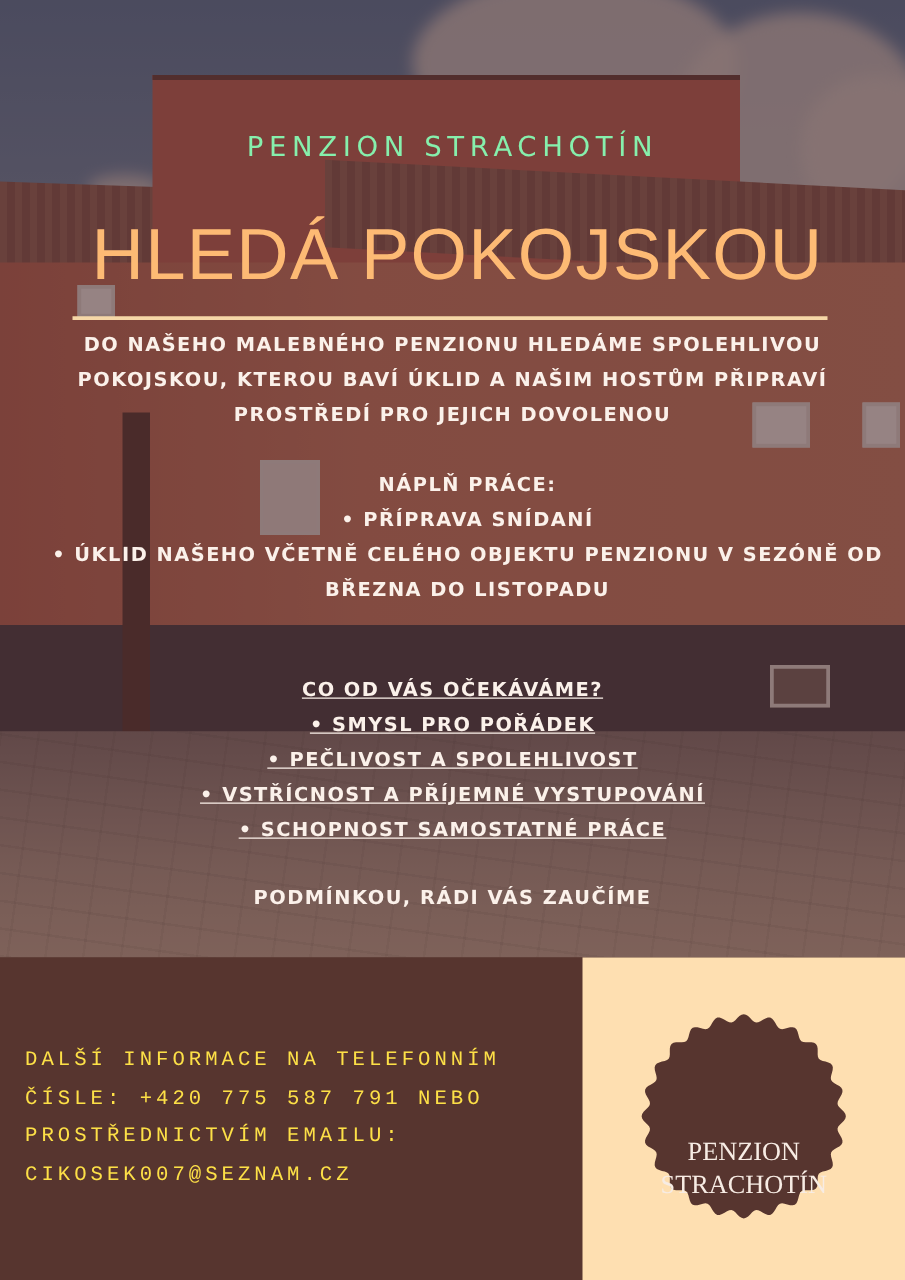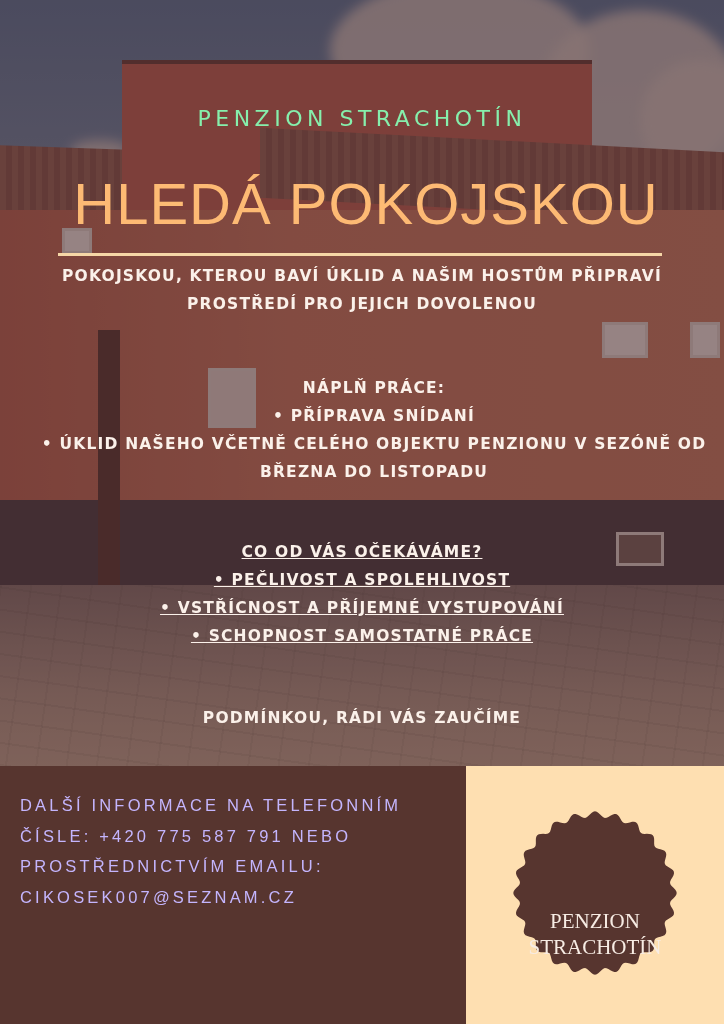--- a/index.html
+++ b/index.html
@@ -31,21 +31,21 @@
   .headline { position: absolute; top: 170px; left: 4px; width: 100%; font-family: Liberation Sans, sans-serif; font-size: 58px; letter-spacing: 1px; color: #fdba74; font-weight: 400; }
   .rule { position: absolute; top: 253px; left: 58px; width: 604px; height: 3px; background: #f6d7a7; }
   .txt { position: absolute; left: 0; width: 100%; font-family: "DejaVu Sans", sans-serif; font-weight: bold; font-size: 15.5px; letter-spacing: 1.2px; line-height: 28px; color: #fbf1ea; }
   .intro { top: 262px; }
   .duties { top: 374px; margin-left: 12px; }
   .expect { top: 538px; text-decoration: underline; }
   .footer-note { top: 704px; }
 
   
   .bottom-left { position: absolute; left: 0; top: 766px; width: 466px; height: 258px; background: #57352f; }
-  .contact { position: absolute; left: 20px; top: 790px; width: 440px; font-family: Liberation Sans, sans-serif; font-size: 16.5px; letter-spacing: 3.2px; line-height: 30.5px; color: #c4b5fd; }
+  .contact { position: absolute; left: 20px; top: 833px; width: 440px; font-family: Liberation Mono, monospace; font-size: 16.5px; letter-spacing: 3.2px; line-height: 30.5px; color: #fde047; }
   .bottom-right { position: absolute; left: 466px; top: 766px; width: 258px; height: 258px; background: #fedfb1; }
   .badge { position: absolute; left: 509px; top: 807px; width: 172px; height: 172px; }
   .badge-text { position: absolute; left: 509px; top: 908px; width: 172px; text-align: center; font-family: "Liberation Serif", serif; font-size: 21px; line-height: 26px; color: #f7ece4; }
 </style>
 </head>
 <body>
 
 <div class="poster">
 
   <div class="photo">
@@ -68,33 +68,35 @@
     <div class="pavement"></div>
     <div class="tint"></div>
   </div>
 
   <div class="content">
     <div class="brand-top">PENZION STRACHOTÍN</div>
     <div class="headline">HLEDÁ POKOJSKOU</div>
     <div class="rule"></div>
 
     <div class="txt intro">
+      <div>DO NAŠEHO MALEBNÉHO PENZIONU HLEDÁME SPOLEHLIVOU</div>
       <div>POKOJSKOU, KTEROU BAVÍ ÚKLID A NAŠIM HOSTŮM PŘIPRAVÍ</div>
       <div>PROSTŘEDÍ PRO JEJICH DOVOLENOU</div>
     </div>
 
     <div class="txt duties">
       <div>NÁPLŇ PRÁCE:</div>
       <div>• PŘÍPRAVA SNÍDANÍ</div>
       <div>• ÚKLID NAŠEHO VČETNĚ CELÉHO OBJEKTU PENZIONU V SEZÓNĚ OD</div>
       <div>BŘEZNA DO LISTOPADU</div>
     </div>
 
     <div class="txt expect">
       <div>CO OD VÁS OČEKÁVÁME?</div>
+      <div>• SMYSL PRO POŘÁDEK</div>
       <div>• PEČLIVOST A SPOLEHLIVOST</div>
       <div>• VSTŘÍCNOST A PŘÍJEMNÉ VYSTUPOVÁNÍ</div>
       <div>• SCHOPNOST SAMOSTATNÉ PRÁCE</div>
     </div>
 
     <div class="txt footer-note">
       <div>PODMÍNKOU, RÁDI VÁS ZAUČÍME</div>
     </div>
   </div>
 

